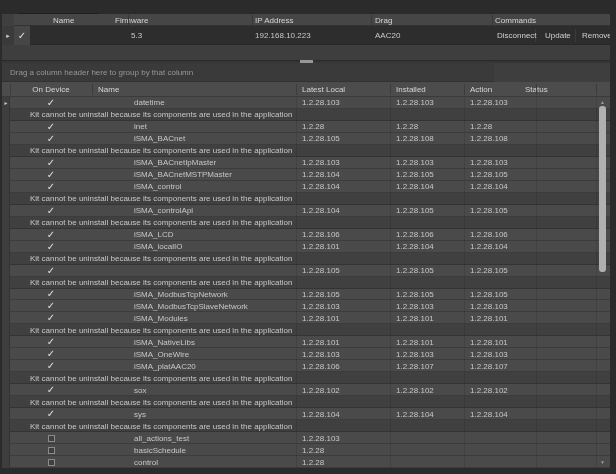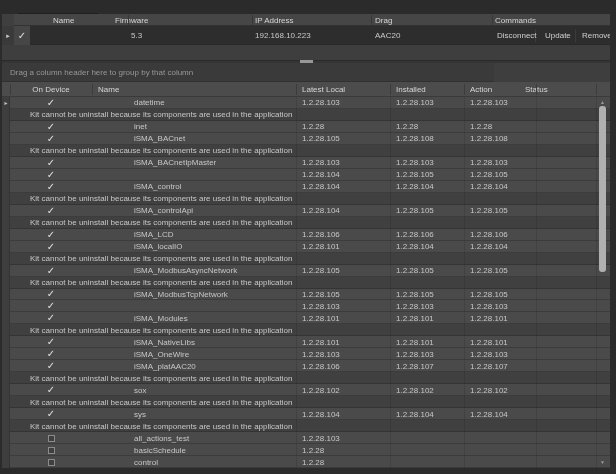--- a/index.html
+++ b/index.html
@@ -199,20 +199,21 @@
           <span class="cell c-latest">1.2.28.103</span>
           <span class="cell c-installed">1.2.28.103</span>
           <span class="cell c-action">1.2.28.103</span>
           <span class="cell c-status"></span>
         </div>
         <div class="g2row kit">
           <div class="c-ind"></div>
           <span class="cell c-check">
             <span class="chk">✓</span>
           </span>
+          <span class="cell c-name">iSMA_BACnetMSTPMaster</span>
           <span class="cell c-latest">1.2.28.104</span>
           <span class="cell c-installed">1.2.28.105</span>
           <span class="cell c-action">1.2.28.105</span>
           <span class="cell c-status"></span>
         </div>
         <div class="g2row kit">
           <div class="c-ind"></div>
           <span class="cell c-check">
             <span class="chk">✓</span>
           </span>
@@ -265,21 +266,20 @@
         </div>
         <div class="g2row msg">
           <div class="c-ind"></div>
           <span class="cell c-msg">Kit cannot be uninstall because its components are used in the application</span>
         </div>
         <div class="g2row kit">
           <div class="c-ind"></div>
           <span class="cell c-check">
             <span class="chk">✓</span>
           </span>
-          <span class="cell c-name">iSMA_ModbusAsyncNetwork</span>
           <span class="cell c-latest">1.2.28.105</span>
           <span class="cell c-installed">1.2.28.105</span>
           <span class="cell c-action">1.2.28.105</span>
           <span class="cell c-status"></span>
         </div>
         <div class="g2row msg">
           <div class="c-ind"></div>
           <span class="cell c-msg">Kit cannot be uninstall because its components are used in the application</span>
         </div>
         <div class="g2row kit">
@@ -291,20 +291,21 @@
           <span class="cell c-latest">1.2.28.105</span>
           <span class="cell c-installed">1.2.28.105</span>
           <span class="cell c-action">1.2.28.105</span>
           <span class="cell c-status"></span>
         </div>
         <div class="g2row kit">
           <div class="c-ind"></div>
           <span class="cell c-check">
             <span class="chk">✓</span>
           </span>
+          <span class="cell c-name">iSMA_ModbusTcpSlaveNetwork</span>
           <span class="cell c-latest">1.2.28.103</span>
           <span class="cell c-installed">1.2.28.103</span>
           <span class="cell c-action">1.2.28.103</span>
           <span class="cell c-status"></span>
         </div>
         <div class="g2row kit">
           <div class="c-ind"></div>
           <span class="cell c-check">
             <span class="chk">✓</span>
           </span>

